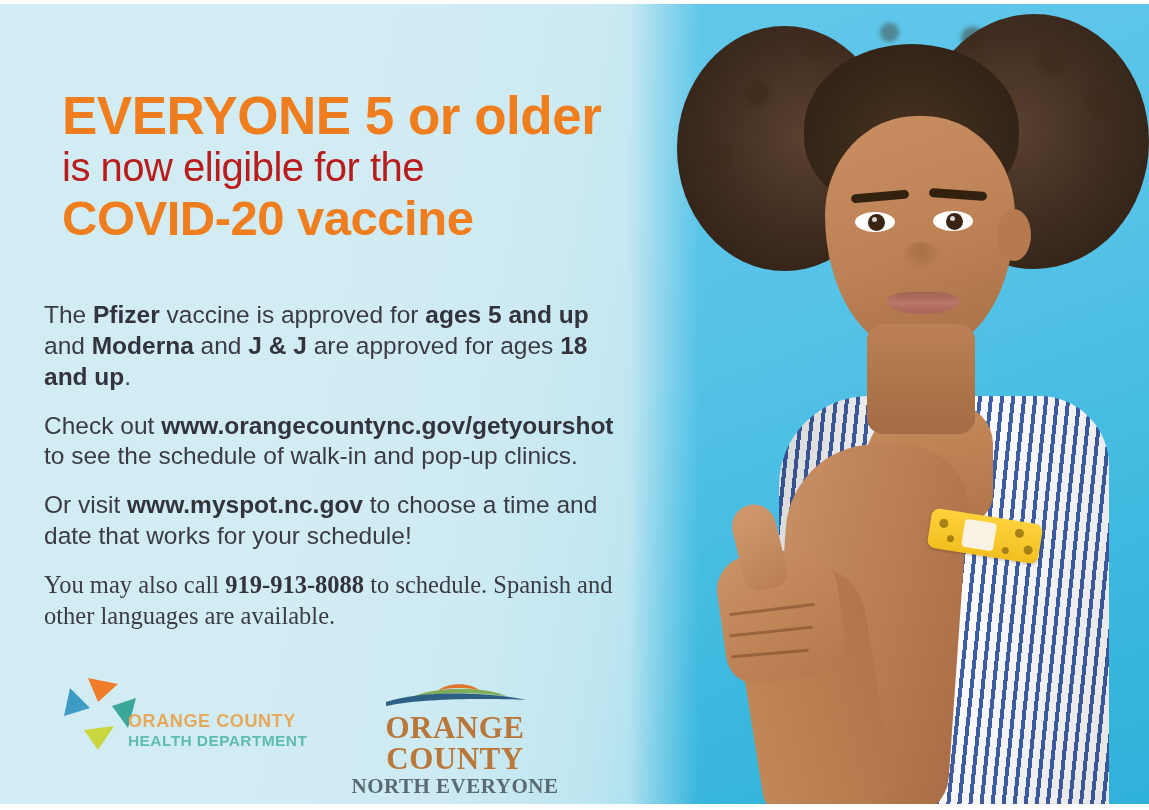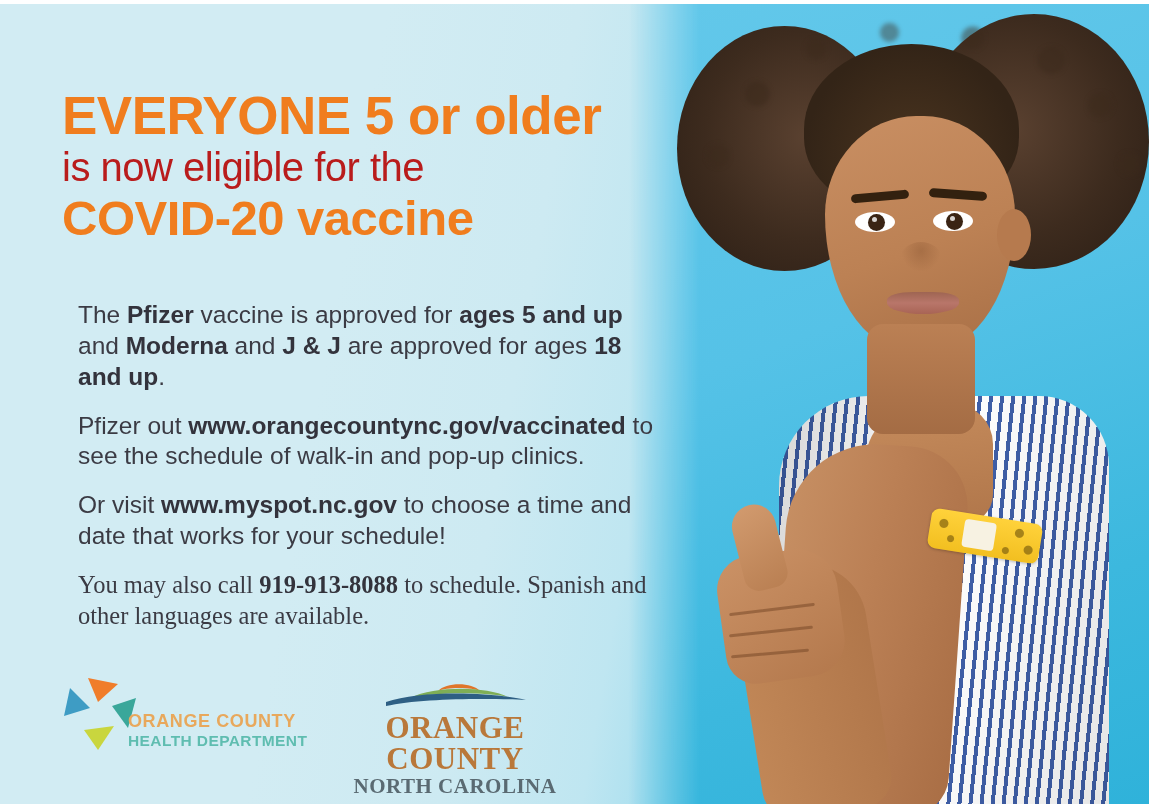--- a/index.html
+++ b/index.html
@@ -174,21 +174,21 @@
     line-height:1.06;
     letter-spacing:-0.5px;
     margin:0;
   }
   .hl1{font-size:53px;font-weight:bold;color:#f07d1e;margin-top:20px;}
   .hl2{font-size:40px;font-weight:normal;color:#b91c1c;margin-top:2px;}
   .hl3{font-size:49px;font-weight:bold;color:#f07d1e;margin-top:4px;}
 
   
   .body-copy{
-    position:absolute;left:78px;top:300px;width:580px;
+    position:absolute;left:44px;top:300px;width:580px;
     color:#3b3b44;
     font-size:24.5px;
     line-height:1.26;
   }
   .para{margin:0 0 18px 0;}
   .para:last-child{margin-bottom:0;font-family:Liberation Serif, serif;}
   .para b{font-weight:bold;color:#33333c;}
 
   
   .logos{position:absolute;left:62px;top:676px;height:90px;}
@@ -267,21 +267,21 @@
     <div class="hl-line hl1">EVERYONE 5 or older</div>
     <div class="hl-line hl2">is now eligible for the</div>
     <div class="hl-line hl3">COVID-20 vaccine</div>
   </div>
 
   <div class="body-copy">
 
     <p class="para"><span>The </span><b>Pfizer</b><span> vaccine is approved for </span><b>ages 5 and up</b><span> and </span><b>Moderna</b><span> and </span><b>J &amp; J</b><span> are approved for ages </span><b>18 and up</b><span>.</span></p>
 
 
-    <p class="para"><span>Pfizer out </span><b>www.orangecountync.gov/vaccinated</b><span> to see the schedule of walk-in and pop-up clinics.</span></p>
+    <p class="para"><span>Check out </span><b>www.orangecountync.gov/getyourshot</b><span> to see the schedule of walk-in and pop-up clinics.</span></p>
 
     <p class="para"><span>Or visit </span><b>www.myspot.nc.gov</b><span> to choose a time and date that works for your schedule!</span></p>
 
     <p class="para"><span>You may also call </span><b>919-913-8088</b><span> to schedule. Spanish and other languages are available.</span></p>
 
   </div>
 
   <div class="logos">
 
     <div class="logo-ochd">
@@ -297,18 +297,18 @@
       </div>
     </div>
 
     <div class="logo-ocnc">
       <svg class="ocnc-swoosh" viewBox="0 0 150 30">
         <path d="M58 11 C66 2, 92 2, 100 11 C92 7, 66 7, 58 11 Z" fill="#e0752a"></path>
         <path d="M30 18 C55 6, 105 6, 128 17 C105 12, 55 12, 30 18 Z" fill="#7fae56"></path>
         <path d="M6 22 C40 10, 112 12, 146 20 C112 18, 40 18, 6 26 Z" fill="#2e5f84"></path>
       </svg>
       <div class="ocnc-l1">ORANGE COUNTY</div>
-      <div class="ocnc-l2">NORTH CAROLINA</div>
+      <div class="ocnc-l2">NORTH EVERYONE</div>
     </div>
 
   </div>
 
 </div>
 
 </body></html>

